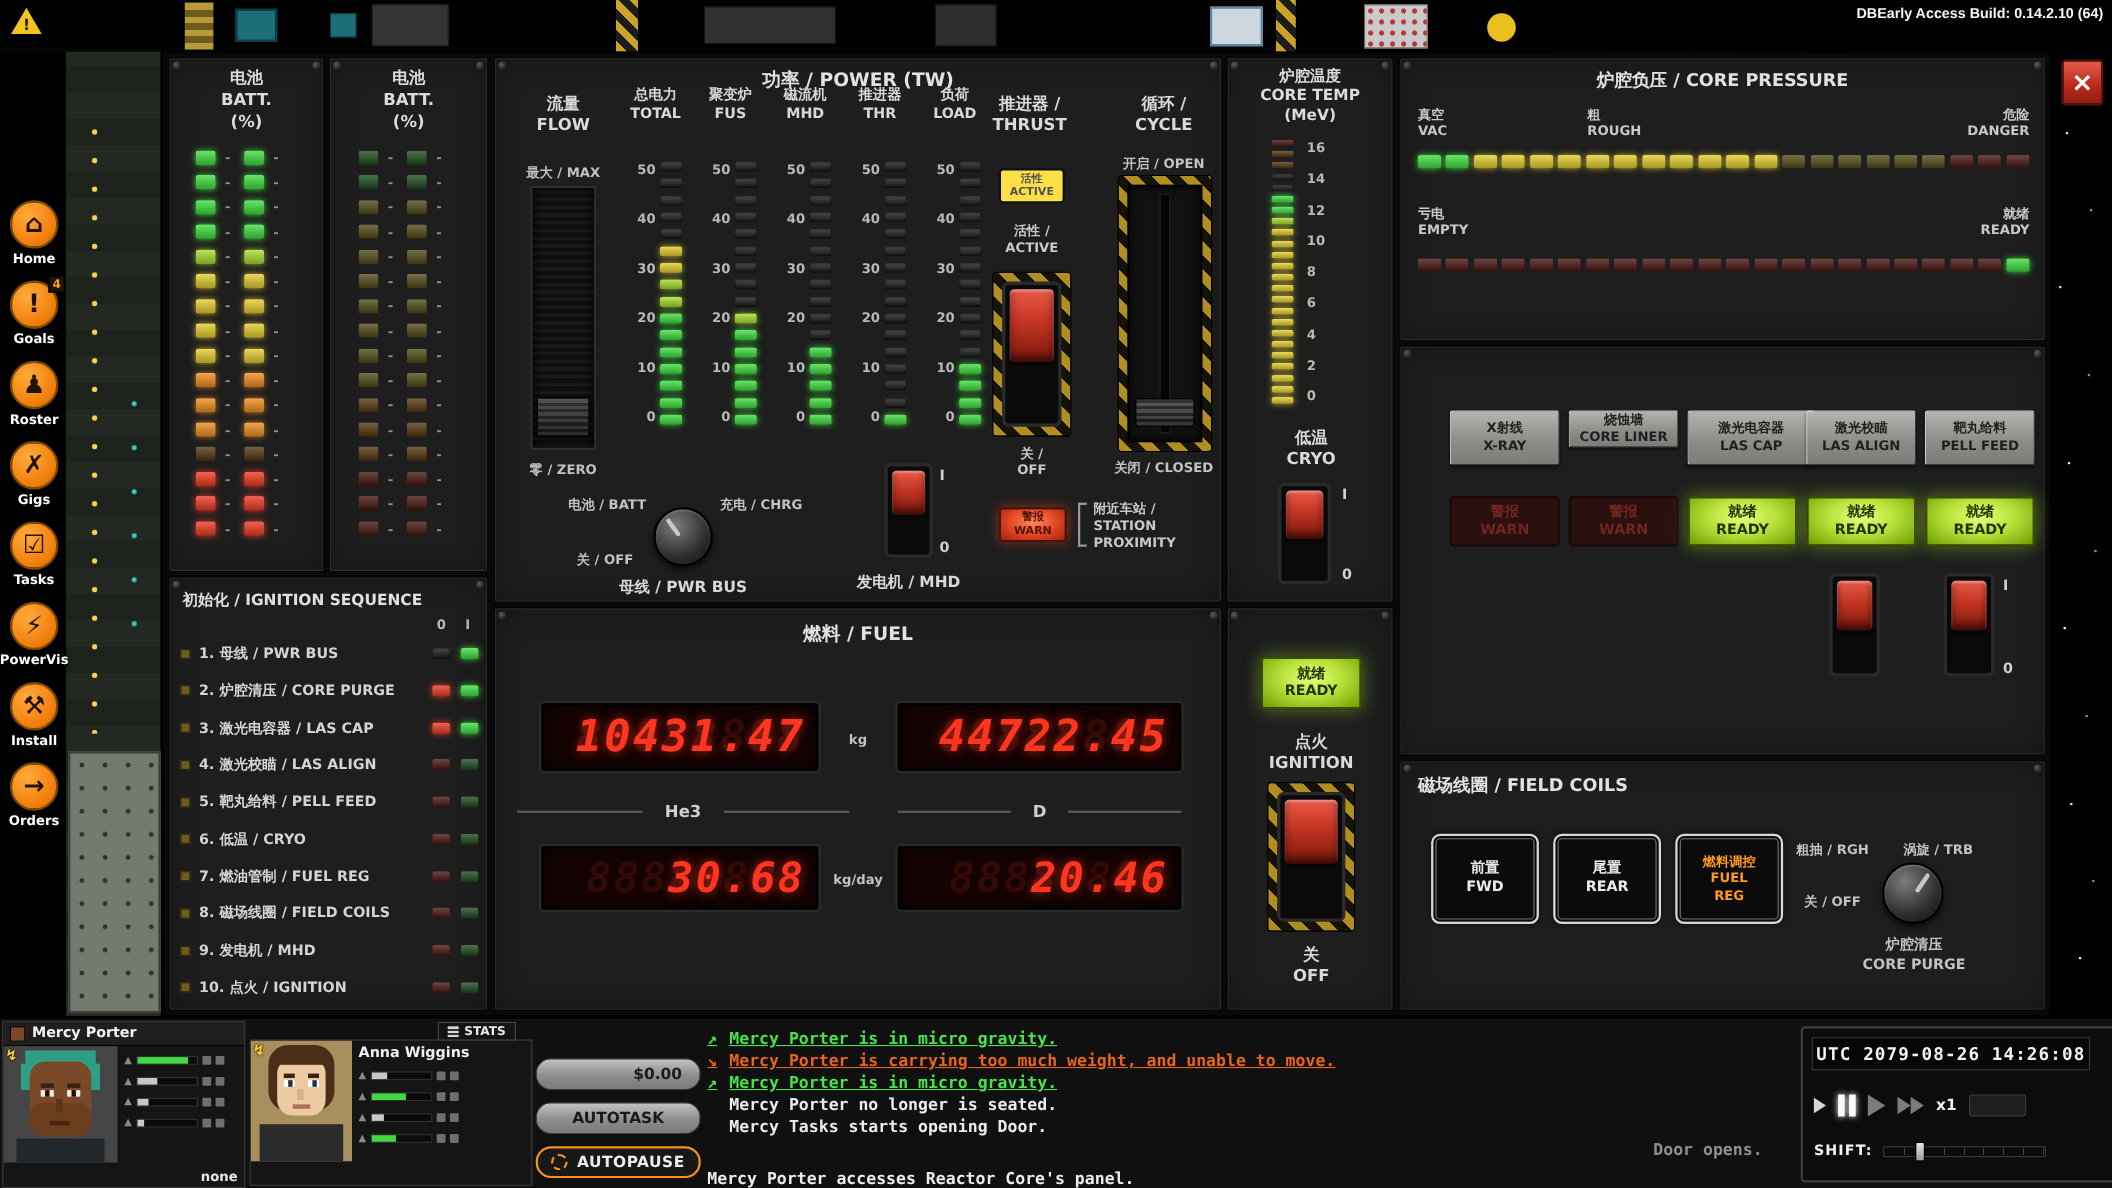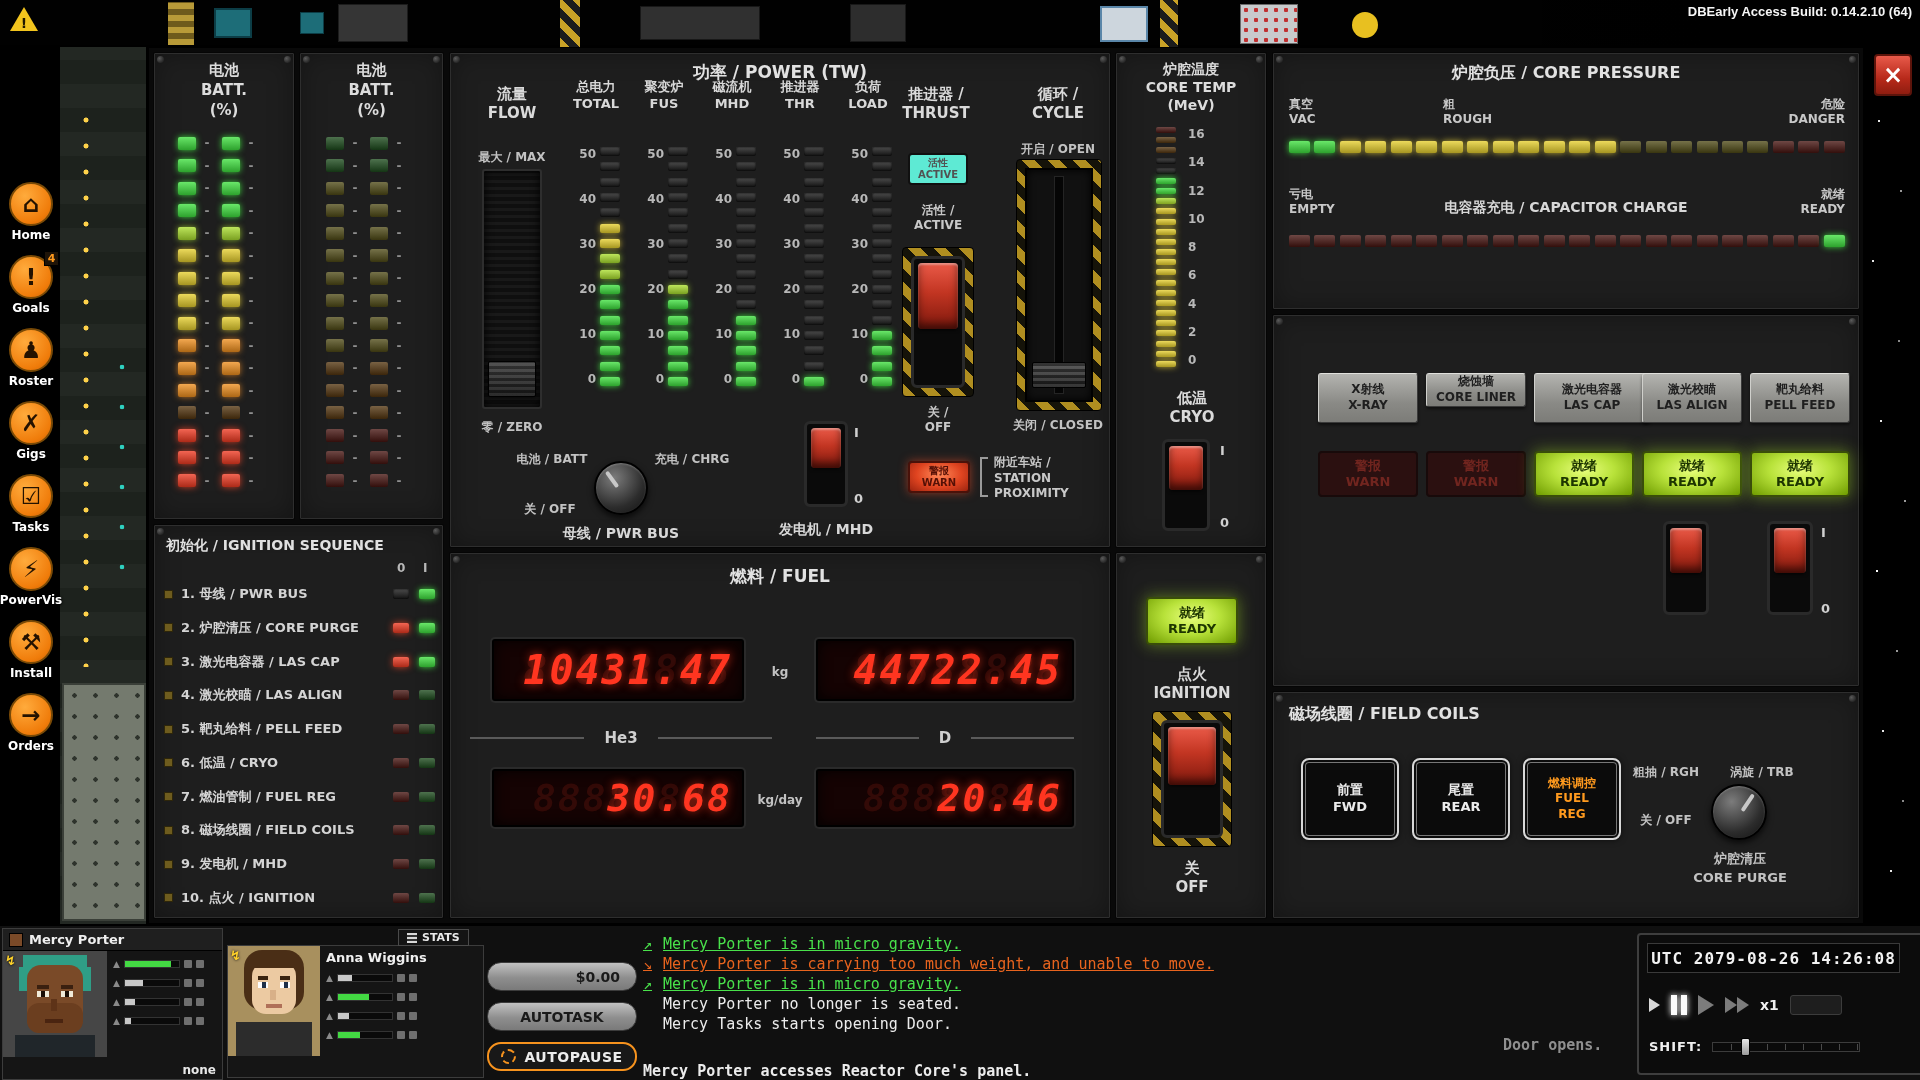--- a/index.html
+++ b/index.html
@@ -119,21 +119,21 @@
   .knob::after{content:"";position:absolute;left:50%;top:8%;width:4px;height:38%;margin-left:-2px;background:#c8c8c8;
     border-radius:2px;transform-origin:50% 130%;transform:rotate(-36deg)}
   .knob.kr::after{transform:rotate(34deg)}
   .lamp{position:absolute;display:flex;flex-direction:column;align-items:center;justify-content:center;
     border-radius:4px;font-weight:bold;line-height:1.2;text-align:center}
   .lamp.ready{background:radial-gradient(ellipse at 50% 40%,#e9ff7d 0,#b8e23a 45%,#6f9c00 100%);color:#1d3500;
     border:2px solid #394d0a;box-shadow:0 0 16px rgba(170,230,40,.45);font-size:13px}
   .lamp.warn-dim{background:#2b1010;color:#71251f;border:2px solid #180a0a;font-size:13px}
   .lamp.warn-lit{background:radial-gradient(ellipse at 50% 40%,#ff8a5a,#e04420 55%,#9c2410);color:#551006;
     border:2px solid #4a120a;box-shadow:0 0 10px rgba(255,80,40,.5);font-size:10px}
-  .lamp.lamp-dim{background:#5eead4;color:#525252;border:2px solid #101010;font-size:10px}
+  .lamp.lamp-dim{background:#fde047;color:#525252;border:2px solid #101010;font-size:10px}
   .bracket{position:absolute;width:8px;height:40px;border-top:2px solid #9a9a9a;border-bottom:2px solid #9a9a9a;border-left:2px solid #9a9a9a}
   .proxtext{position:absolute;display:flex;flex-direction:column;font-size:12px;font-weight:bold;color:#c8c8c8;line-height:1.3}
   .gbtn{position:absolute;display:flex;flex-direction:column;align-items:center;justify-content:center;
     background:linear-gradient(180deg,#b4b4b0,#8a8a86 60%,#7c7c78);border:1px solid #3a3a3a;border-top-color:#e0e0dc;
     border-left-color:#d0d0cc;border-radius:3px;color:#1f1f1f;font-weight:bold;font-size:12px;line-height:1.3;
     box-shadow:0 2px 3px rgba(0,0,0,.5);cursor:pointer;font-family:inherit}
   .fcbtn{position:absolute;display:flex;flex-direction:column;align-items:center;justify-content:center;
     background:#0b0b0b;border:2px solid #d8d8d8;border-radius:8px;color:#ececec;font-weight:bold;font-size:13px;
     line-height:1.3;cursor:pointer;font-family:inherit;
     box-shadow:inset 0 0 0 2px #0b0b0b,inset 0 0 0 3px #777,0 0 6px rgba(0,0,0,.6)}
@@ -176,21 +176,21 @@
   .crew-name2{font-size:13px;font-weight:bold;color:#f0f0f0;padding:4px 6px 0}
   .stats-tab{position:absolute;display:flex;align-items:center;gap:5px;background:#141414;border:1px solid #4a4a4a;
     font-size:11px;font-weight:bold;color:#e8e8e8;padding:1px 8px;height:17px;cursor:pointer}
   .stats-icon{width:10px;height:10px;background:repeating-linear-gradient(0deg,#d8d8d8 0 2px,#333 2px 4px)}
   .pill{position:absolute;display:flex;align-items:center;justify-content:center;border-radius:14px;cursor:pointer;
     background:linear-gradient(180deg,#c2c2c2,#8e8e8e 55%,#7a7a7a);border:1px solid #3c3c3c;color:#1a1a1a;
     font-weight:bold;font-size:14px;font-family:inherit}
   .pill.money{justify-content:flex-end;padding-right:16px}
   .pill.autopause{background:#181818;border:2px solid #f7931e;color:#ececec;gap:8px;letter-spacing:.5px}
   .ap-icon{width:15px;height:15px;border:2px dashed #f7931e;border-radius:50%;flex:none}
-  .log{position:absolute;font-family:"DejaVu Sans Mono",monospace;font-weight:normal;font-size:15px;line-height:20px}
+  .log{position:absolute;font-family:"DejaVu Sans Mono",monospace;font-weight:bold;font-size:15px;line-height:20px}
   .log-line .arrow{display:inline-block;width:20px}
   .green{color:#49e24b}.orange{color:#e8641e}.white{color:#ececec}
   .log-line .green,.log-line .orange{text-decoration:underline}
   .doorlog{position:absolute;font-family:"DejaVu Sans Mono",monospace;font-weight:bold;font-size:15px;color:#8f8f8f}
   .accesslog{position:absolute;font-family:"DejaVu Sans Mono",monospace;font-weight:bold;font-size:15px;color:#ececec}
   .clockpanel{position:absolute;background:#0c0c0c;border:2px solid #3e3e3e;border-radius:4px}
   .clockbox{position:absolute;left:8px;top:8px;width:253px;height:30px;background:#060606;border:1px solid #3a3a3a;
     display:flex;align-items:center;justify-content:center;font-family:"DejaVu Sans Mono",monospace;font-weight:bold;
     font-size:16px;letter-spacing:1px;color:#f2f2f2}
   .playrow{position:absolute;left:10px;top:52px;width:253px;height:36px;display:flex;align-items:center;gap:11px}
@@ -911,21 +911,20 @@
           <div class="led yd"></div>
           <div class="led yd"></div>
           <div class="led rd"></div>
           <div class="led rd"></div>
           <div class="led rd"></div>
         </div>
       <div class="two-line sm" style="left:16px;top:134px;width:80px;align-items:flex-start;text-align:left">
         <span>亏电</span>
           <span>EMPTY</span>
       </div>
-      <div class="label15" style="left:0;top:146px;width:100%;text-align:center">电容器充电 / CAPACITOR CHARGE</div>
       <div class="two-line sm" style="left:492px;top:134px;width:80px;align-items:flex-end;text-align:right">
         <span>就绪</span>
           <span>READY</span>
       </div>
       <div class="hleds" style="left:16px;top:182px;width:556px">
           <div class="led rd"></div>
           <div class="led rd"></div>
           <div class="led rd"></div>
           <div class="led rd"></div>
           <div class="led rd"></div>

